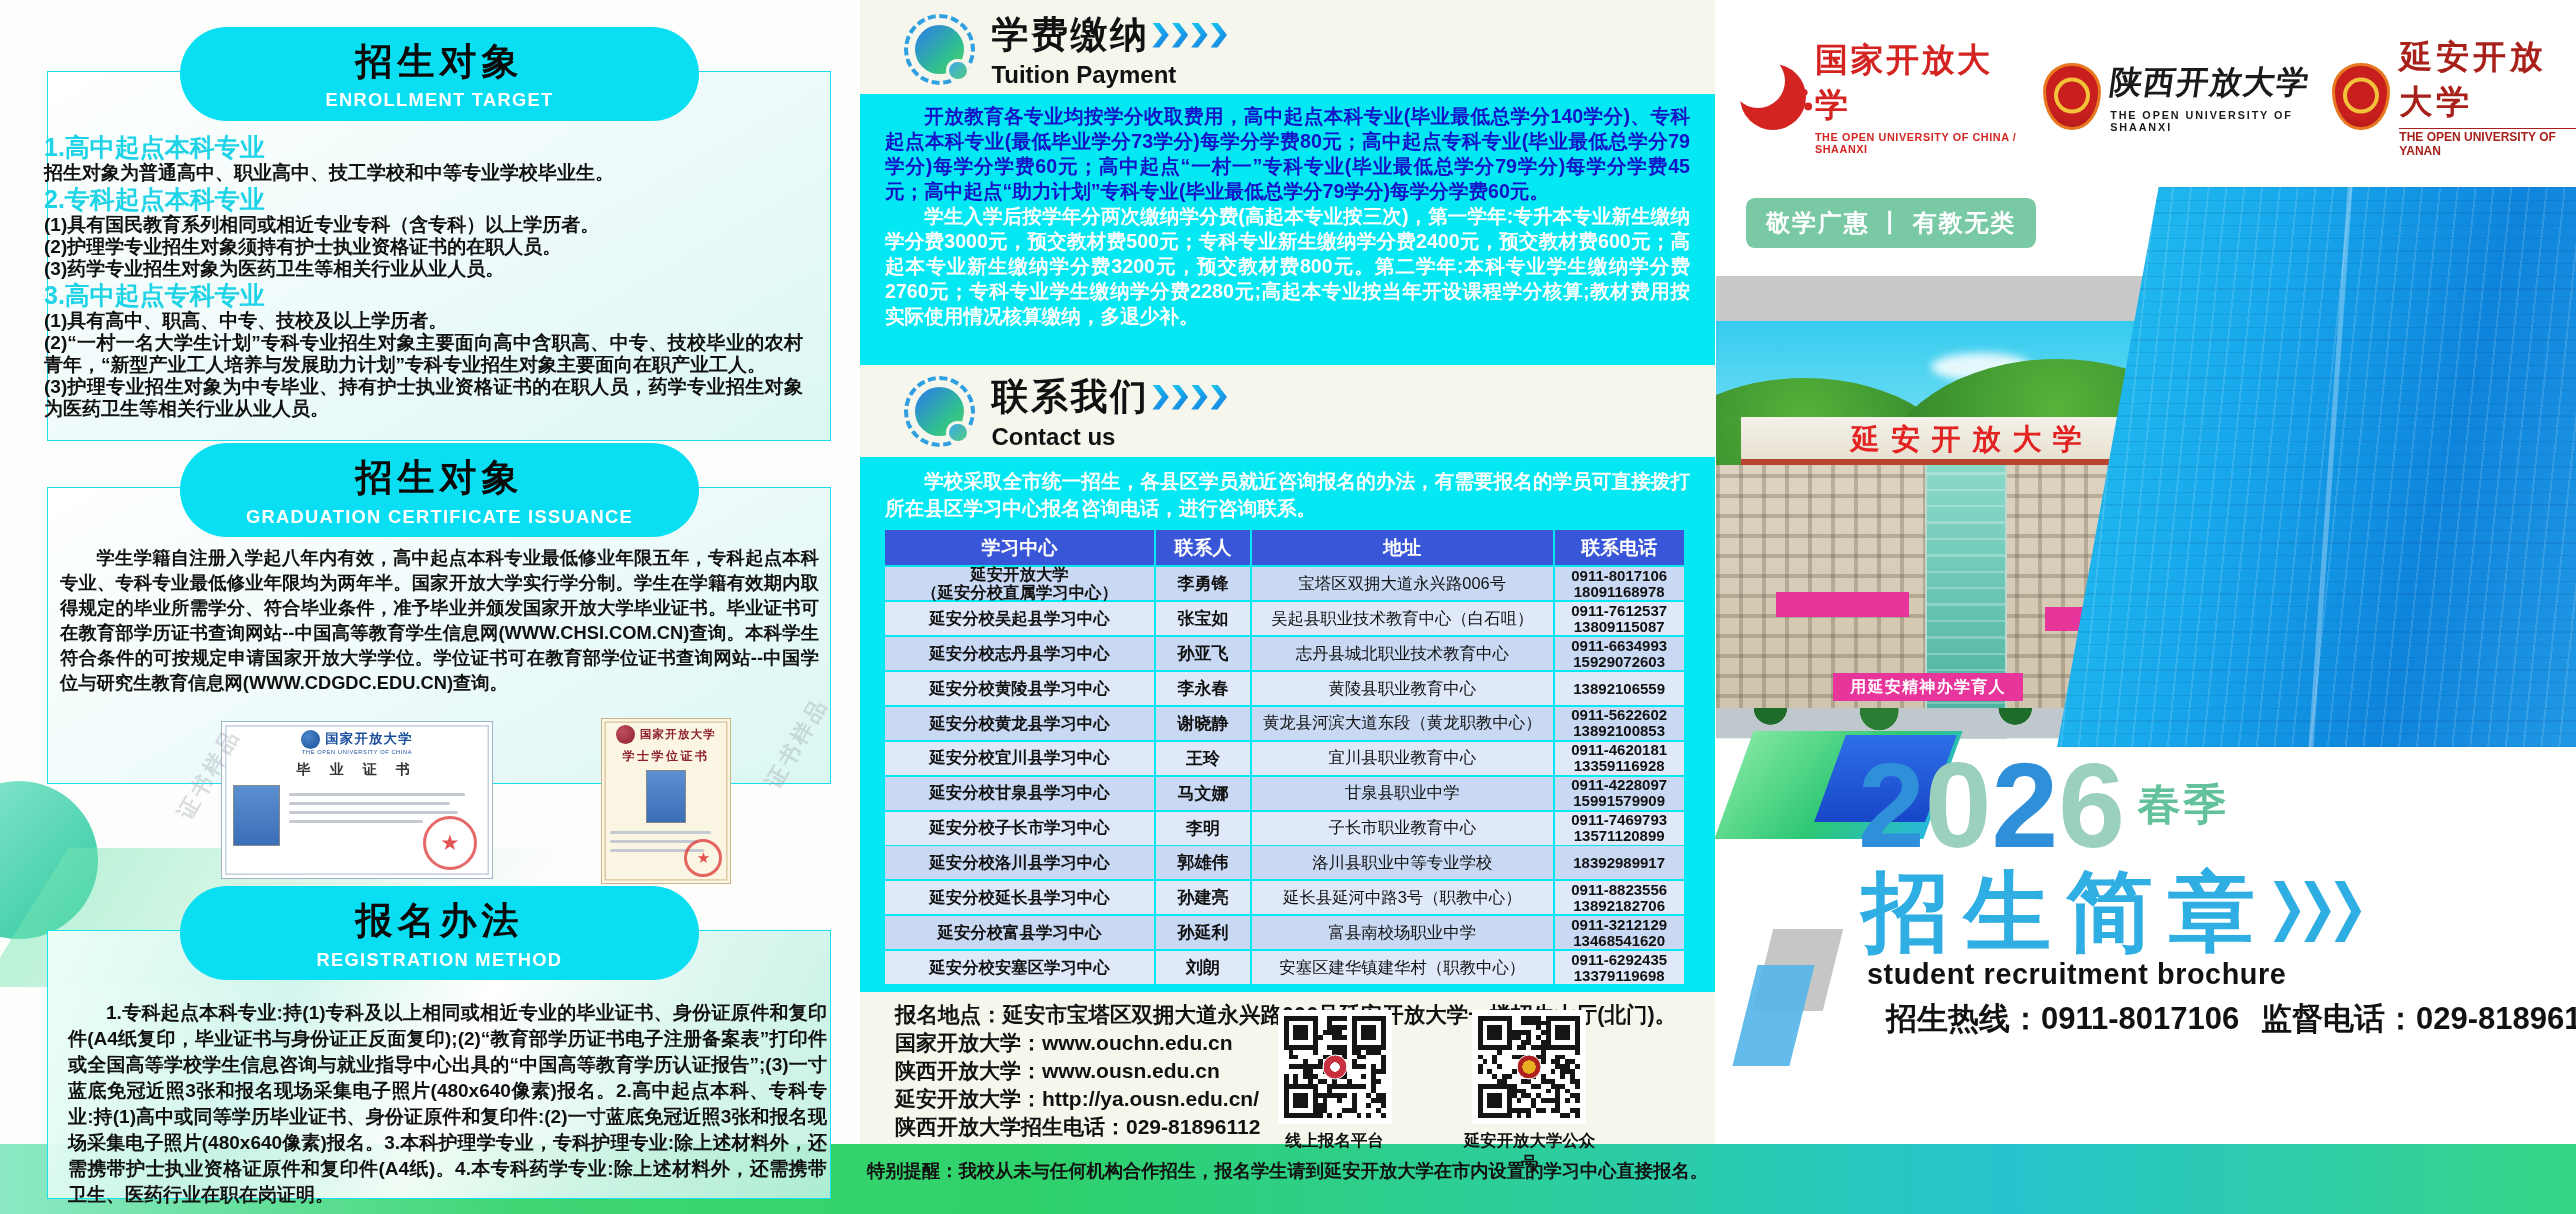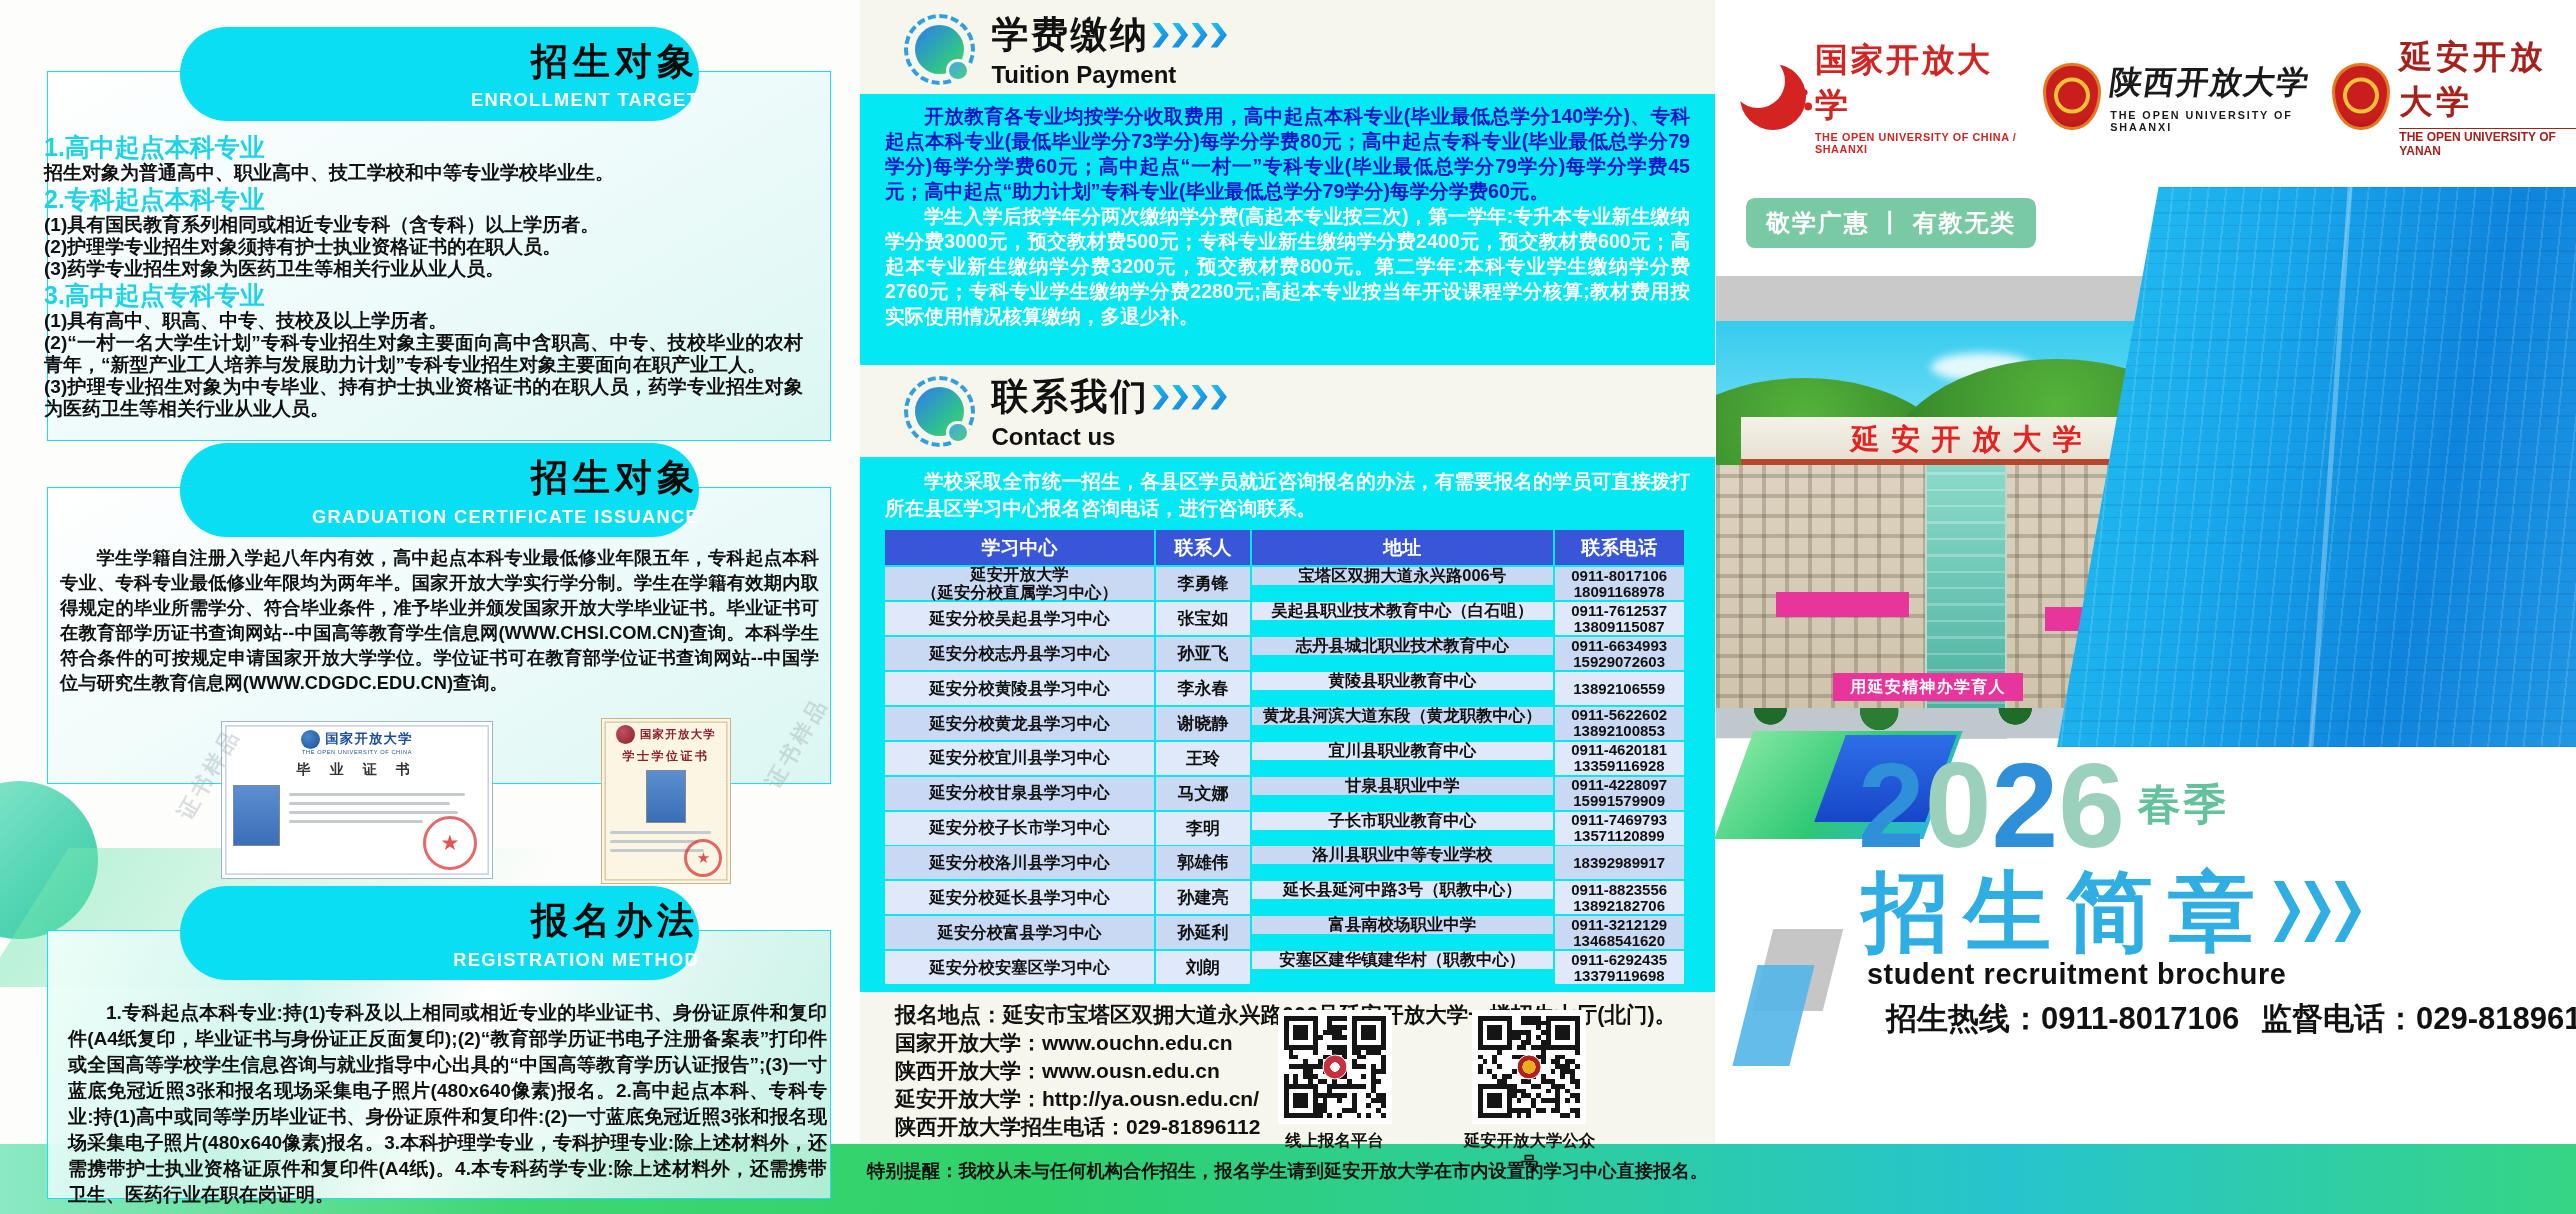--- a/index.html
+++ b/index.html
@@ -10,21 +10,21 @@
   .bottom-band{position:absolute;left:0;top:1144px;width:2576px;height:71px;z-index:1;
     background:linear-gradient(90deg,#8CE9C4 0%,#3FD674 20%,#2FD16A 40%,#2CCDA2 62%,#27C4CE 78%,#36D584 100%);}
 
   
   .lbox{position:absolute;border:1.9px solid #1ADFF0;z-index:2;
     background:linear-gradient(150deg,rgba(255,255,255,.97) 0%,rgba(233,250,249,.92) 60%,rgba(214,246,240,.88) 100%);}
   .box1{left:47px;top:71px;width:784px;height:370px;}
   .box2{left:47px;top:487px;width:784px;height:297px;}
   .box3{left:47px;top:930px;width:784px;height:269px;
     background:linear-gradient(115deg,rgba(239,255,250,.95) 0%,rgba(207,245,236,.9) 30%,rgba(255,255,255,.92) 52%,rgba(216,246,238,.9) 75%,rgba(191,240,226,.88) 100%);}
-  .pill{position:absolute;width:519px;height:94px;border-radius:47px;background:#0ADEF2;text-align:right;z-index:3;}
+  .pill{position:absolute;width:519px;height:94px;border-radius:47px;background:#0ADEF2;text-align:center;z-index:3;}
   .pill .cn{font-size:37px;font-weight:bold;color:#0A0A0A;margin-top:10px;letter-spacing:5px;}
   .pill .en{font-size:18.3px;color:#FFFFFF;letter-spacing:1.3px;margin-top:2.5px;font-weight:bold;}
   .pill1{left:180px;top:26.6px;}
   .pill2{left:180px;top:443px;}
   .pill3{left:180px;top:886px;}
   .s1-content{position:absolute;left:44px;top:132px;width:759px;z-index:3;}
   .lh{color:#1FD3E6;font-size:25px;font-weight:bold;line-height:30px;margin:0;}
   .lp{font-size:19px;color:#111;line-height:22px;font-weight:600;text-align:justify;margin:0;}
   .s2-para{position:absolute;left:60px;top:545px;width:759px;font-size:18.3px;line-height:25px;color:#111;
     font-weight:600;text-align:justify;text-indent:2em;z-index:3;margin:0;}
@@ -79,21 +79,21 @@
   .cyan1 p{margin:0;font-size:19.6px;line-height:25px;font-weight:bold;text-align:justify;text-indent:2em;}
   .mp1{color:#1313C8;} .mp2{color:#FFFFFF;}
   .cyan2{position:absolute;left:0;top:457px;width:855px;height:535px;background:#03E8F2;padding:11.4px 25px;}
   .mintro{margin:0;font-size:19.6px;line-height:26.6px;font-weight:bold;color:#fff;text-align:justify;text-indent:2em;}
   .ctable{display:grid;grid-template-columns:269px 94px 301px 129px;gap:1.9px;margin-top:8.9px;}
   .cell{display:flex;flex-direction:column;align-items:center;justify-content:center;text-align:center;}
   .cell.hd{background:#3A56D8;color:#fff;font-size:19px;font-weight:bold;height:35px;}
   .cell.r0{background:#C9D8F3;} .cell.r1{background:#DFE9FA;}
   .cell.name{font-size:16.4px;line-height:17.7px;font-weight:bold;color:#111;white-space:pre-line;height:33px;}
   .cell.person{font-size:17px;font-weight:bold;color:#111;height:33px;}
-  .cell.addr{font-size:16.4px;font-weight:bold;color:#111;height:18px;}
+  .cell.addr{font-size:16.4px;font-weight:normal;color:#111;height:33px;}
   .cell.phone{font-size:15px;line-height:16px;font-weight:bold;color:#111;height:33px;}
   .mfoot-line1{position:absolute;left:35px;top:1000px;font-size:21.5px;font-weight:bold;color:#111;white-space:nowrap;}
   .mfoot-lines{position:absolute;left:35px;top:1029px;width:405px;}
   .mfoot-lines p{margin:0;font-size:21px;line-height:28px;font-weight:bold;color:#111;white-space:nowrap;}
   .qr{position:absolute;width:114px;height:114px;background:#fff;padding:5.7px;}
   .qr1{left:418px;top:1010px;} .qr2{left:612px;top:1010px;}
   .qr-grid{display:grid;grid-template-columns:repeat(21,1fr);grid-template-rows:repeat(21,1fr);width:102px;height:102px;position:relative;}
   .qc{background:#fff;} .qc.on{background:#151515;}
   .qr-center{position:absolute;left:50%;top:50%;width:25px;height:25px;transform:translate(-50%,-50%);
     border-radius:50%;border:1.9px solid #fff;}

